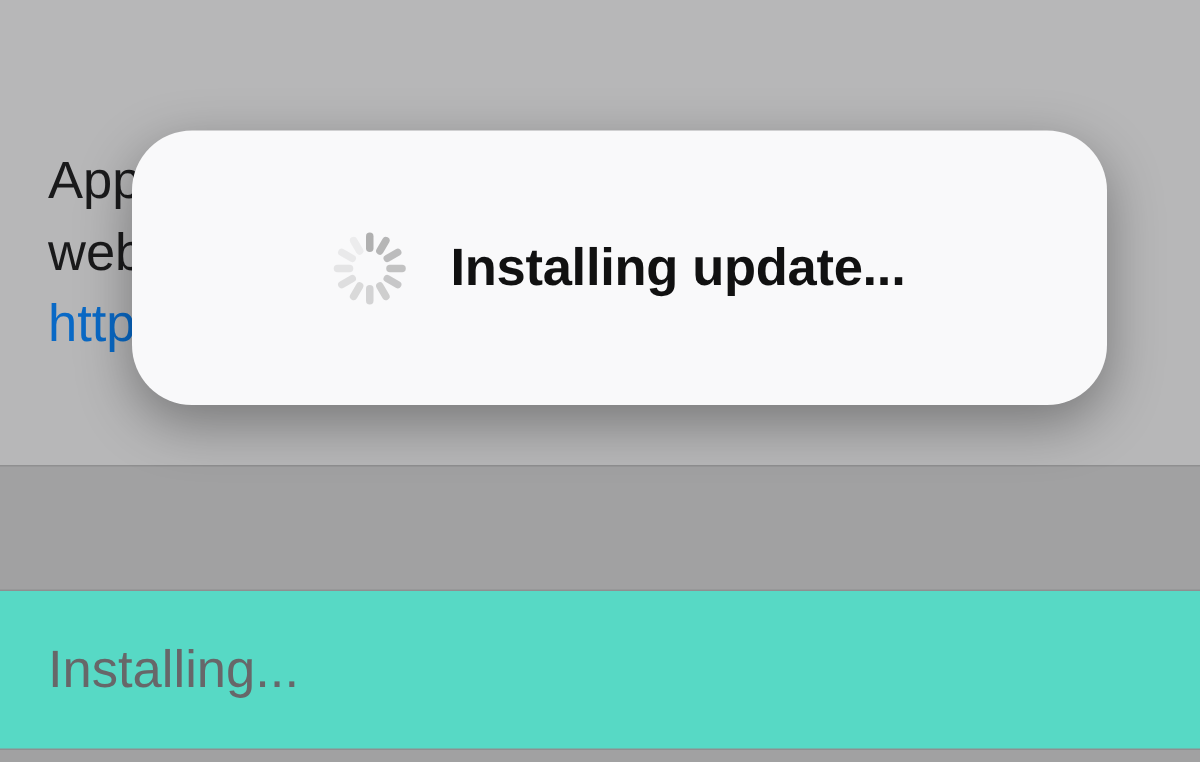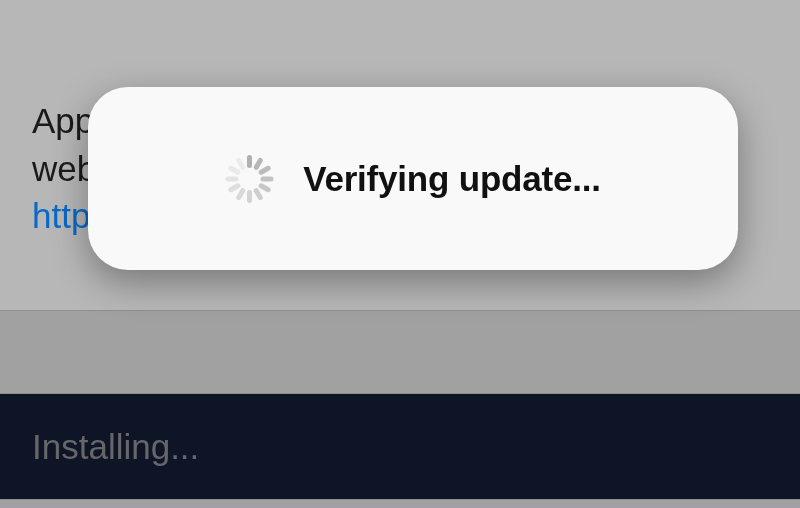--- a/index.html
+++ b/index.html
@@ -60,21 +60,21 @@
       border-top: 1.5px solid #9a9a9b;
       border-bottom: 1.5px solid #9a9a9b;
     }
     
     .install-row {
       position: absolute;
       top: 394px;
       left: 0;
       right: 0;
       bottom: 8px;
-      background: #0f172a;
+      background: #5eead4;
       border-bottom: 1.5px solid #9a9a9b;
       display: flex;
       align-items: center;
       padding: 0 32px;
     }
     
     .install-label {
       font-size: 35px;
       color: #6f6f72;
       font-weight: 400;
@@ -169,14 +169,14 @@
     <div class="spinner-tick" style="transform: rotate(90deg); opacity:0.76"></div>
     <div class="spinner-tick" style="transform: rotate(120deg); opacity:0.68"></div>
     <div class="spinner-tick" style="transform: rotate(150deg); opacity:0.60"></div>
     <div class="spinner-tick" style="transform: rotate(180deg); opacity:0.52"></div>
     <div class="spinner-tick" style="transform: rotate(210deg); opacity:0.44"></div>
     <div class="spinner-tick" style="transform: rotate(240deg); opacity:0.36"></div>
     <div class="spinner-tick" style="transform: rotate(270deg); opacity:0.28"></div>
     <div class="spinner-tick" style="transform: rotate(300deg); opacity:0.22"></div>
     <div class="spinner-tick" style="transform: rotate(330deg); opacity:0.18"></div>
   </div>
-  <div class="modal-text">Verifying update...</div>
+  <div class="modal-text">Installing update...</div>
 </div>
 
 </body></html>

